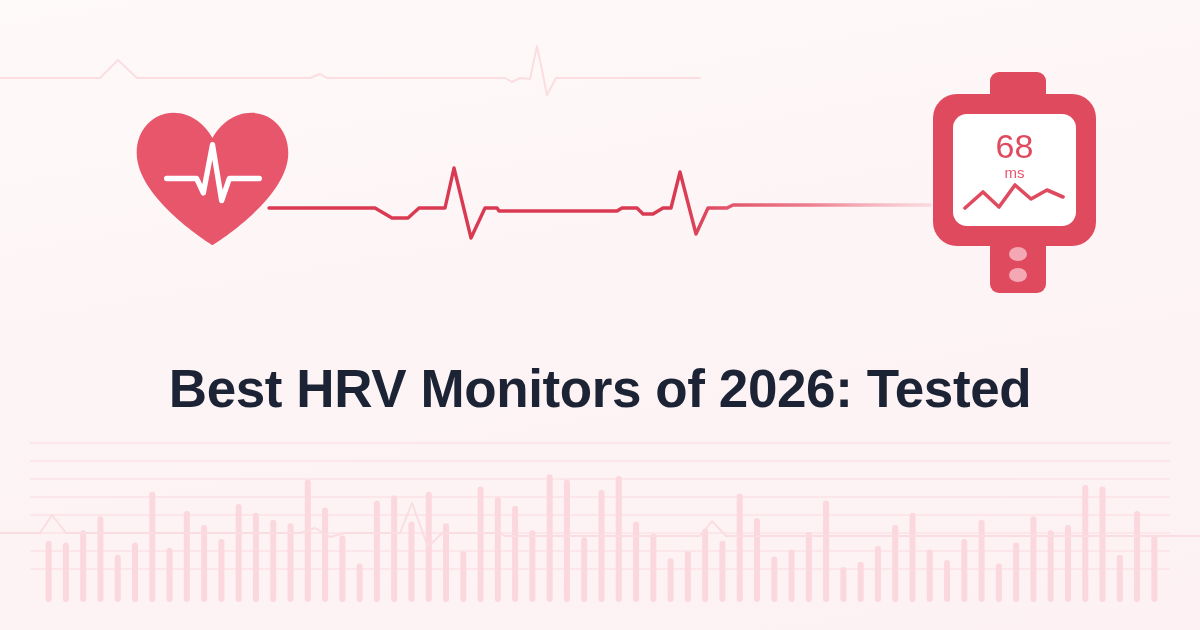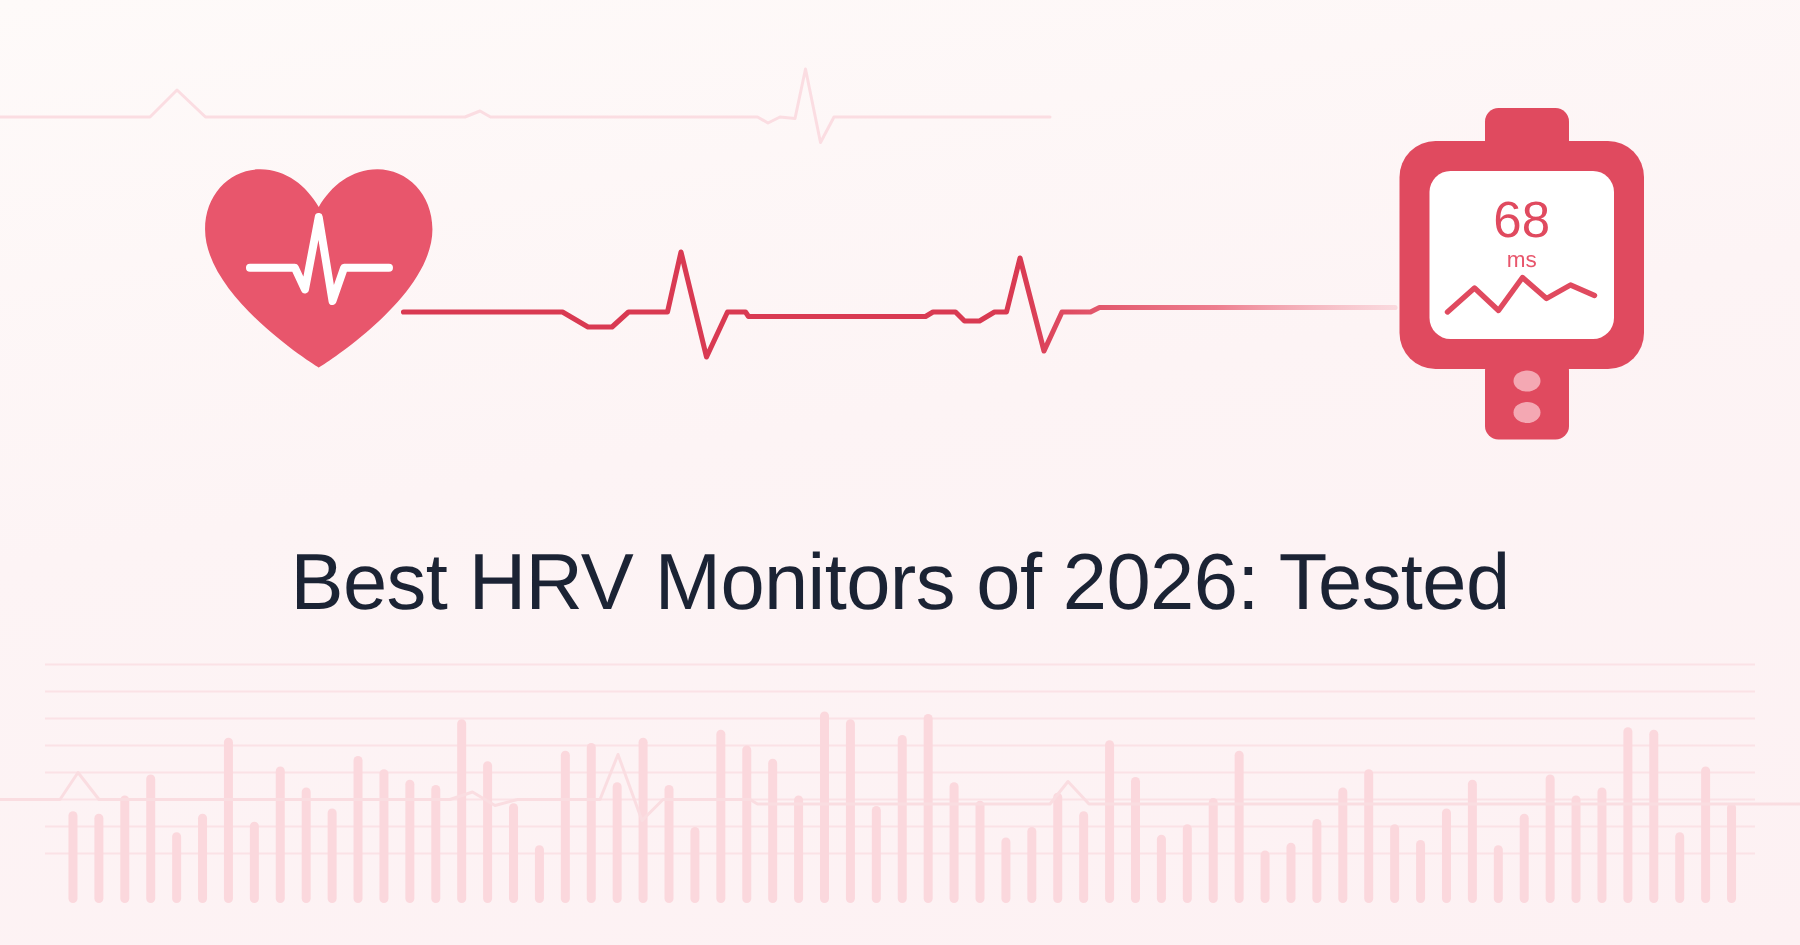--- a/index.html
+++ b/index.html
@@ -68,21 +68,21 @@
     left: 0;
     top: 358px;
     width: 1200px;
     text-align: center;
   }
   .title-block h1 {
     margin: 0;
     padding: 0 70px;
     font-family: "Liberation Sans", sans-serif;
     font-size: 53px;
-    font-weight: 400;
+    font-weight: 700;
     line-height: 1.18;
     letter-spacing: -0.4px;
     color: #1b2334;
   }
 
   
   .chart {
     position: absolute;
     left: 0;
     bottom: 0;

